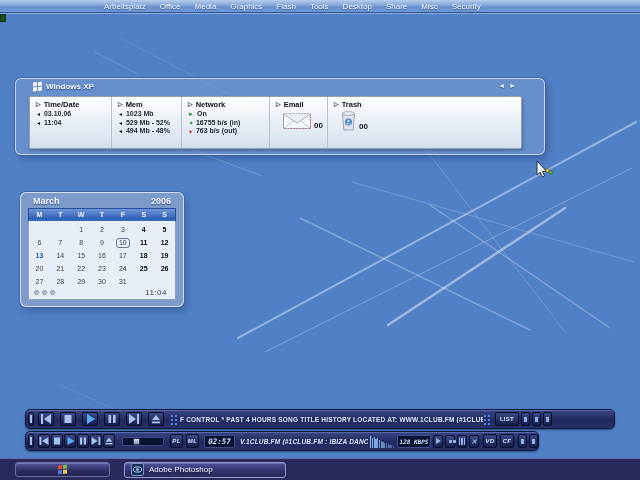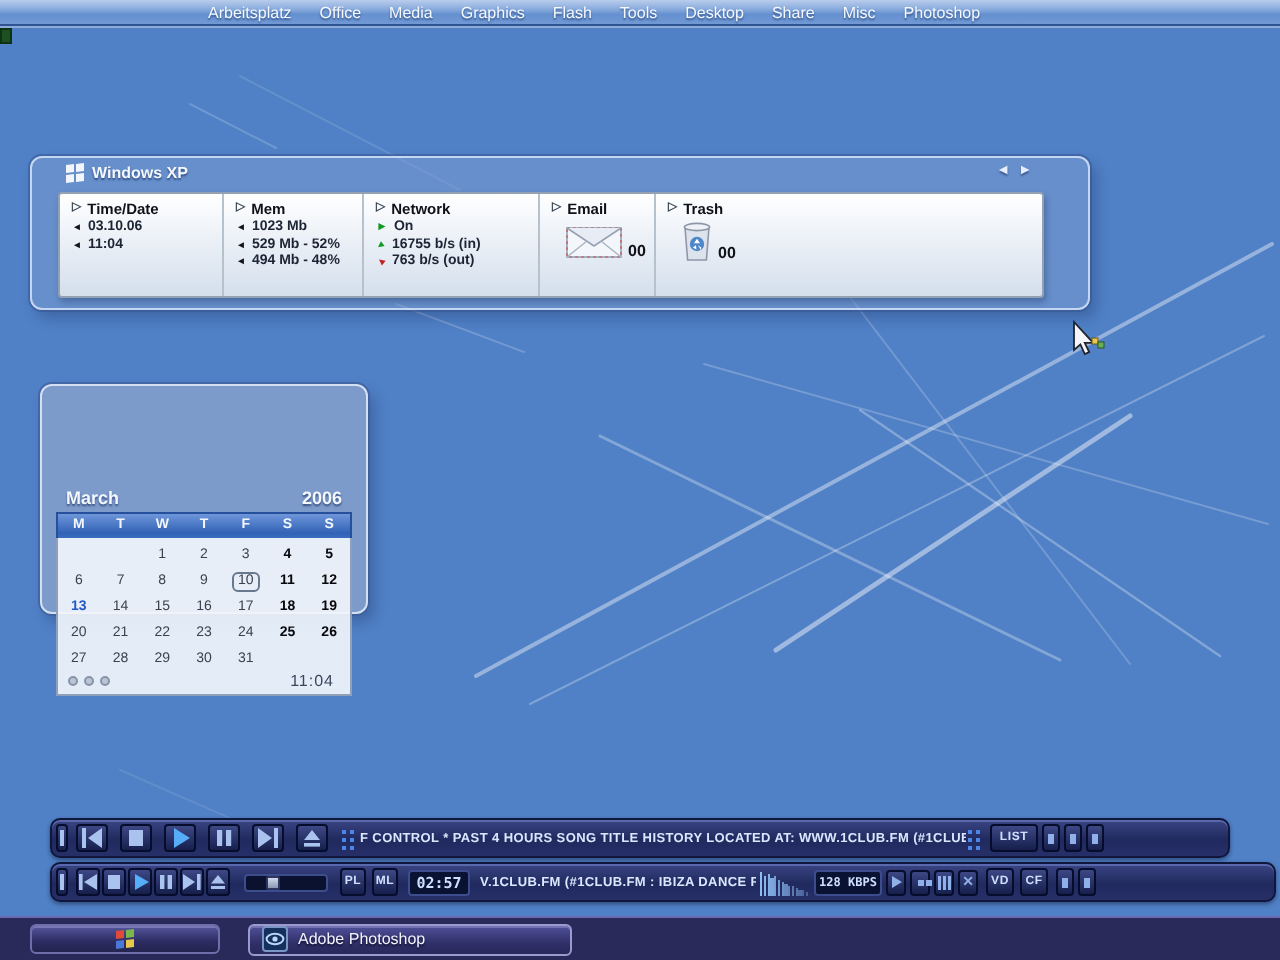--- a/index.html
+++ b/index.html
@@ -50,21 +50,21 @@
 
   
   .wc-0{width:82px}.wc-1{width:70px}.wc-2{width:88px}.wc-3{width:76px}.wc-4{width:62px}
   #wx-col-email{width:58px}.wc-trash{width:55px}
 
   
   #calendar { position:absolute; left:20px; top:192px; width:164px; height:115px;
     background:rgba(142,164,204,0.72); border:1px solid rgba(235,243,253,0.8); border-radius:6px;
     box-shadow:0 0 0 1px rgba(62,90,148,0.6), 3px 4px 7px rgba(20,40,85,0.3); }
   .cal-title { display:flex; justify-content:space-between; padding:3px 12px 2px 12px; }
-  .cal-title span { font-size:9px; font-weight:bold; color:#f4f8fe; text-shadow:0 1px 1px rgba(25,50,100,0.7);margin-top:48px; }
+  .cal-title span { font-size:9px; font-weight:bold; color:#f4f8fe; text-shadow:0 1px 1px rgba(25,50,100,0.7); }
   .cal-dayhead { margin:0 7px; height:13px; display:grid; grid-template-columns:repeat(7,1fr);
     background:linear-gradient(#6e96da, #3162b6 80%, #3a6cc0); border:1px solid #27509c; border-bottom:none; }
   .cal-dayhead span { font-size:7px; font-weight:bold; color:#f2f6fd; text-align:center; line-height:12px; }
   .cal-body { margin:0 7px; height:79px; background:rgba(240,245,251,0.92); border:1px solid #8fa0b8; border-top:none;
     position:relative; padding-top:3px; }
   .cal-grid { display:grid; grid-template-columns:repeat(7,1fr); grid-auto-rows:13px; }
   .cal-cell { font-size:7px; color:#3a4250; text-align:center; line-height:12px; }
   .cal-cell.wkend { color:#08080c; font-weight:bold; }
   .cal-cell.hl { color:#2458c8; font-weight:bold; }
   .cal-cell .today-box { display:inline-block; border:1px solid #68788е; border:1px solid #68788e; border-radius:3px; padding:0 2px; line-height:8px; }
@@ -72,21 +72,21 @@
   .cal-dots { display:flex; gap:3px; }
   .cal-dots i { width:5px; height:5px; border-radius:50%; background:#b9c5d5; border:1px solid #8794a8; }
   .cal-time { font-size:8px; color:#39465e; letter-spacing:0.5px; }
 
   
   .pbar { position:absolute; height:20px; border-radius:5px;
     background:linear-gradient(#3a4584, #202a5e 55%, #272f68);
     border:1px solid #10173c; box-shadow:inset 0 1px 0 rgba(130,150,225,0.45), 0 1px 2px rgba(10,20,50,0.5);
     display:flex; align-items:center; }
   #bar1 { left:25px; top:409px; width:590px; padding-right:62px; }
-  #bar2 { left:25px; top:431px; width:613px; }
+  #bar2 { left:25px; top:431px; width:514px;font-style:italic; }
   .pbtn { height:14px; border-radius:2px; background:linear-gradient(#3d4886, #161f4c);
     border:1px solid #060d2c; display:flex; align-items:center; justify-content:center; flex:0 0 auto;
     color:#a9c2ee; cursor:pointer; }
   .pbtn svg { display:block; }
   .pwr { width:6px; margin-left:2px; }
   .pwr i { display:block; width:2px; height:8px; background:#a9c2ee; }
   .tb1 { width:16px; margin-right:6px; }
   .tb2 { width:12px; margin-right:1px; }
   .grip { width:7px; height:11px; position:relative; flex:0 0 auto; }
   .grip::before { content:""; position:absolute; left:1px; top:1px; width:2px; height:2px; background:#4a86ea;
@@ -164,21 +164,21 @@
     <div id="menu-items" style="display:flex;">
         <span class="menu-item">Arbeitsplatz</span>
         <span class="menu-item">Office</span>
         <span class="menu-item">Media</span>
         <span class="menu-item">Graphics</span>
         <span class="menu-item">Flash</span>
         <span class="menu-item">Tools</span>
         <span class="menu-item">Desktop</span>
         <span class="menu-item">Share</span>
         <span class="menu-item">Misc</span>
-        <span class="menu-item">Photoshop</span>
+        <span class="menu-item">Security</span>
       </div>
   </div>
 
   <div id="green-chip"></div>
 
   <div id="wx-panel">
     <div class="wx-title-row">
       <span class="flag flag-white">
           <i></i>
           <i></i>

